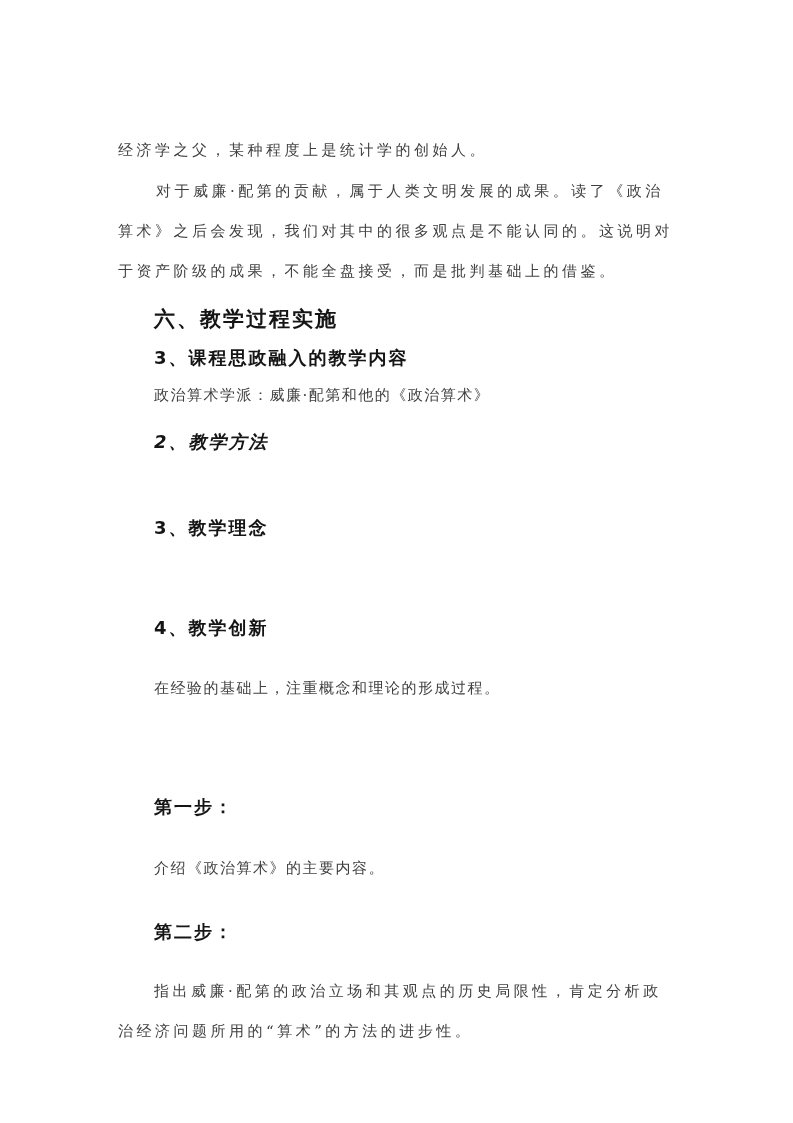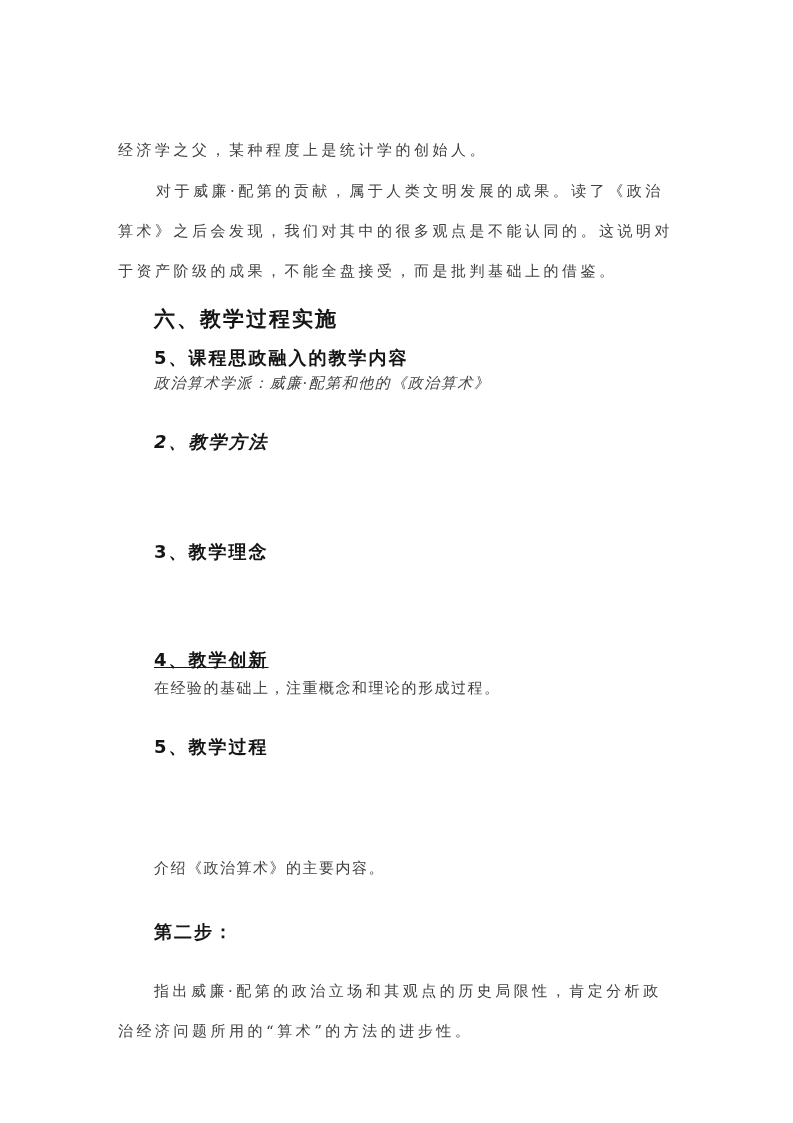--- a/index.html
+++ b/index.html
@@ -29,39 +29,39 @@
     </div>
     <div class="block h1" style="top: 263px;">
       <div class="line sp-heading" style="text-indent: 36px;">六、教学过程实施</div>
     </div>
     <div class="block body" style="top: 135px;">
       <div class="line sp-wide" style="text-indent: 38px;">对于威廉·配第的贡献，属于人类文明发展的成果。读了《政治</div>
       <div class="line sp-wide" style="text-indent: 0px;">算术》之后会发现，我们对其中的很多观点是不能认同的。这说明对</div>
       <div class="line sp-wide" style="text-indent: 0px;">于资产阶级的成果，不能全盘接受，而是批判基础上的借鉴。</div>
     </div>
     <div class="block h2" style="top: 302px;">
-      <div class="line sp-heading" style="text-indent: 36px;">5、课程思政融入的教学内容</div>
+      <div class="line sp-heading" style="text-indent: 36px;">3、课程思政融入的教学内容</div>
     </div>
-    <div class="block body" style="top: 327px; font-style: italic;">
+    <div class="block body" style="top: 339px;">
       <div class="line sp-tight" style="text-indent: 36px;">政治算术学派：威廉·配第和他的《政治算术》</div>
     </div>
     <div class="block h2" style="top: 386px;">
       <div class="line sp-heading" style="text-indent: 36px; font-style: italic;">2、教学方法</div>
     </div>
-    <div class="block h2" style="top: 496px;">
+    <div class="block h2" style="top: 472px;">
       <div class="line sp-heading" style="text-indent: 36px;">3、教学理念</div>
     </div>
-    <div class="block h2" style="top: 604px; text-decoration: underline;">
+    <div class="block h2" style="top: 572px;">
       <div class="line sp-heading" style="text-indent: 36px;">4、教学创新</div>
     </div>
     <div class="block body" style="top: 632px;">
       <div class="line sp-tight" style="text-indent: 36px;">在经验的基础上，注重概念和理论的形成过程。</div>
     </div>
-    <div class="block h2" style="top: 691px;">
-      <div class="line sp-heading" style="text-indent: 36px;">5、教学过程</div>
+    <div class="block h2" style="top: 751px;">
+      <div class="line sp-heading" style="text-indent: 36px;">第一步：</div>
     </div>
     <div class="block body" style="top: 812px;">
       <div class="line sp-tight" style="text-indent: 36px;">介绍《政治算术》的主要内容。</div>
     </div>
     <div class="block h2" style="top: 876px;">
       <div class="line sp-heading" style="text-indent: 36px;">第二步：</div>
     </div>
     <div class="block body" style="top: 935px;">
       <div class="line sp-wide" style="text-indent: 36px;">指出威廉·配第的政治立场和其观点的历史局限性，肯定分析政</div>
       <div class="line sp-wide" style="text-indent: 0px;">治经济问题所用的“算术”的方法的进步性。</div>

